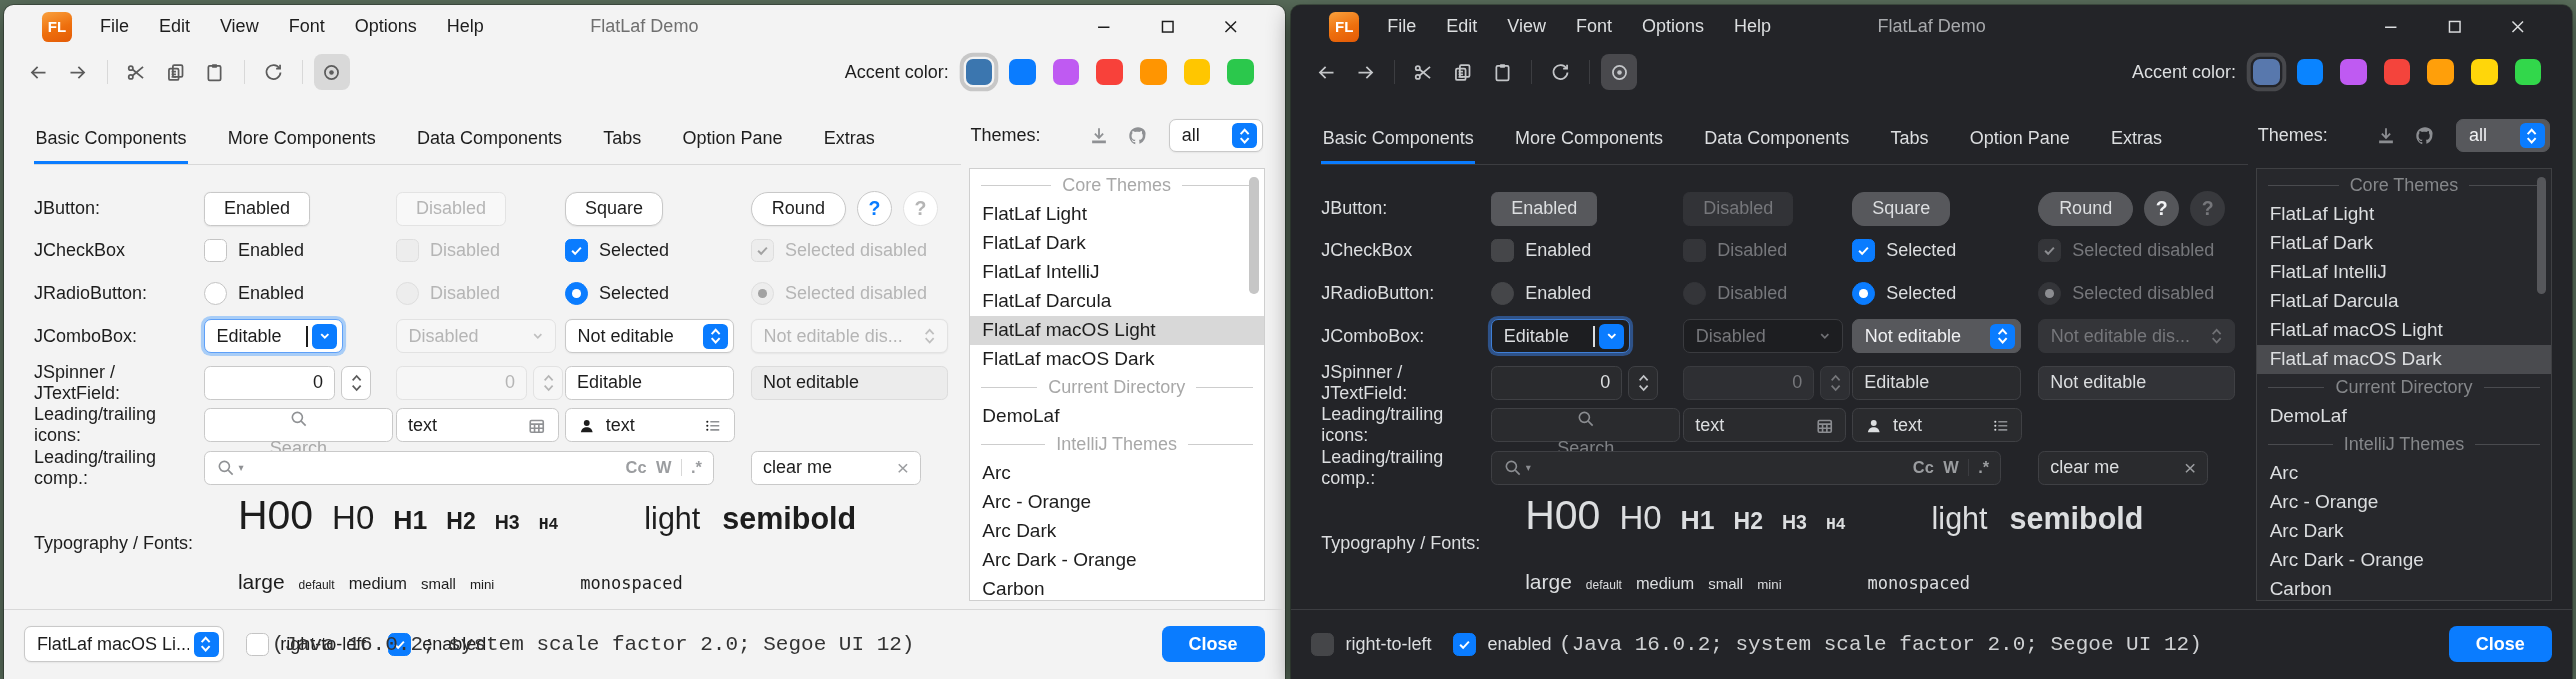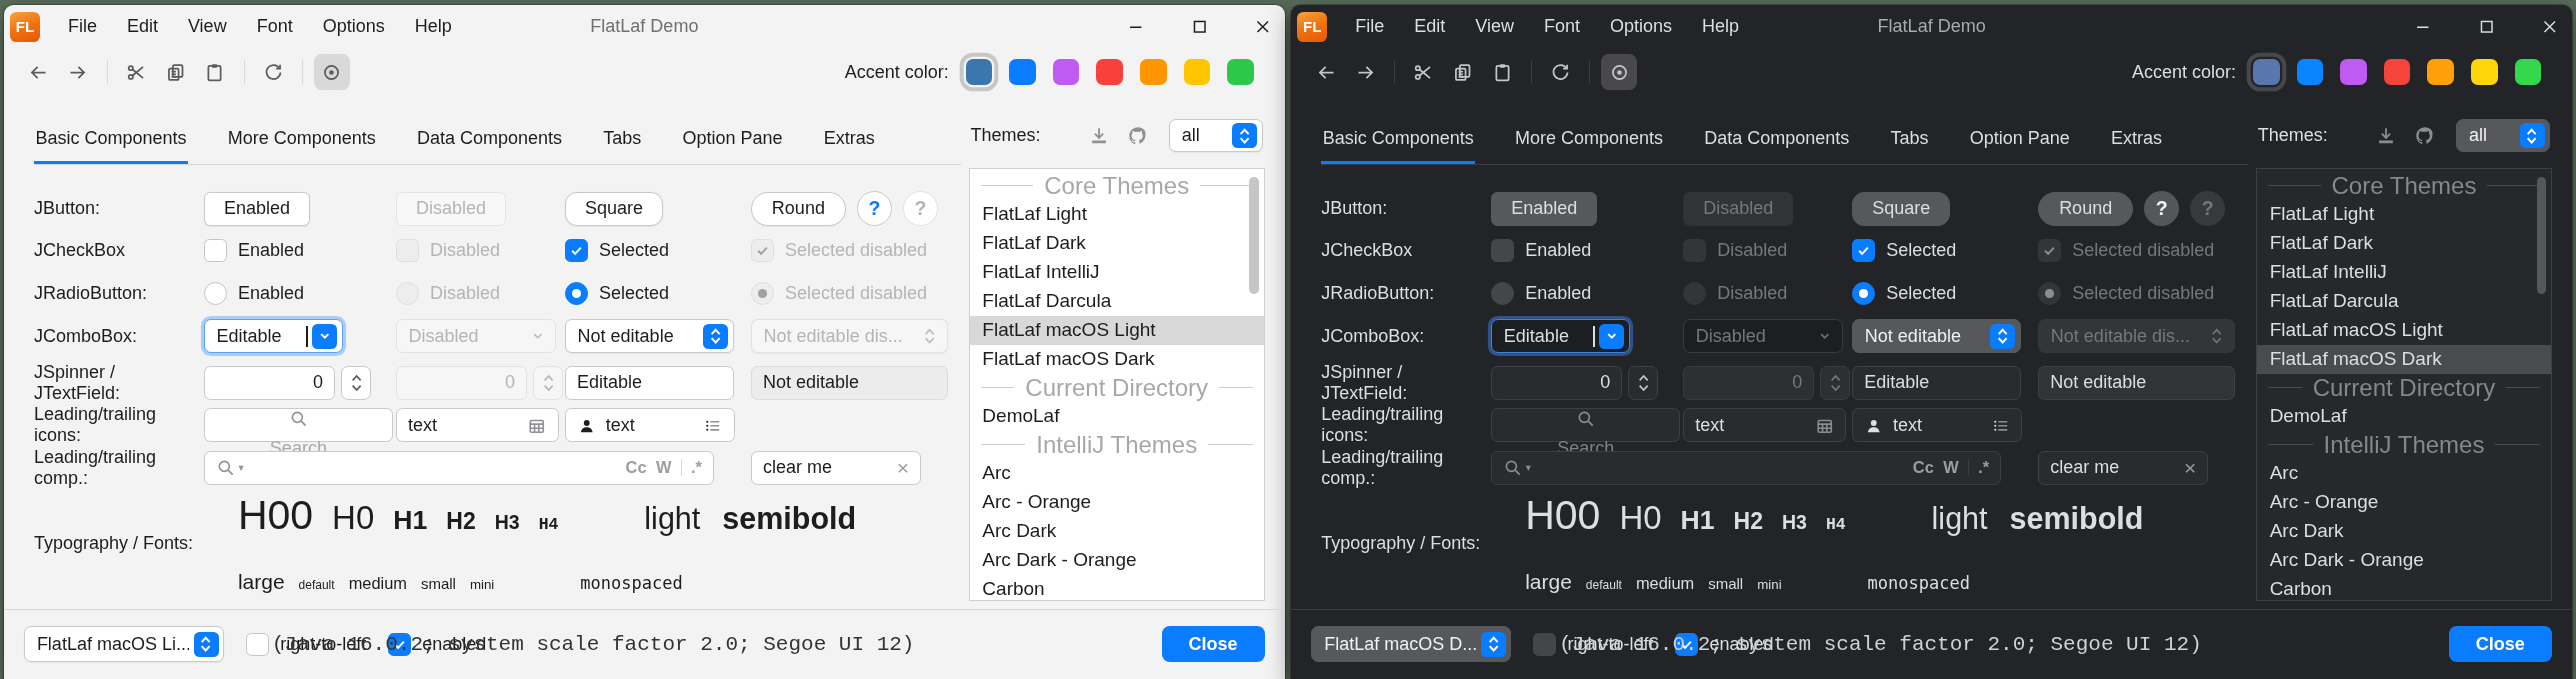--- a/index.html
+++ b/index.html
@@ -27,21 +27,21 @@
     --field-bg:#2a2b2e; --field-border:#3f4044; --field-dis-bg:#2e2f33; --field-dis-border:#3a3b3f;
     --noneditable-bg:#323337; --noneditable-border:#3f4044;
     --btn-bg:#57585c; --btn-border:#57585c; --btn-dis-bg:#323337; --btn-dis-border:#323337;
     --cb-bg:#454649; --cb-border:#454649; --cb-dis-bg:#343539; --cb-dis-border:#343539; --cb-dis-mark:#8c8d91;
     --list-bg:#27282c; --list-border:#3f4043; --list-sel:#4a4b4f; --sep-text:#85878a; --sep-line:#4a4b4f;
     --toggle-bg:#49494d; --scroll:#56575b; --placeholder:#7e8084; --info:#cfd1d3; --focus-ring:rgba(60,140,255,.45); --focus-border:#3f7fd6;
     --chev-dis:#707175;
   }
 
   
-  .titlebar{height:44px;display:flex;align-items:center;padding:0 6px;position:relative;flex:0 0 auto;}
+  .titlebar{height:44px;display:flex;align-items:center;padding:0 38px;position:relative;flex:0 0 auto;}
   .logo{width:30px;height:30px;border-radius:6.3px;background:linear-gradient(160deg,#f9a13d,#ee6f0d 55%,#e35a06);
     color:#fff;font-weight:bold;font-size:15px;display:flex;align-items:center;justify-content:center;flex:0 0 auto;}
   .menus{display:flex;gap:30px;margin-left:28px;font-size:18px;z-index:1;}
   .menu-item{cursor:default;}
   .wtitle{position:absolute;left:0;right:0;text-align:center;font-size:18px;color:var(--title);}
   .winbtns{margin-left:auto;display:flex;gap:44px;align-items:center;z-index:1;padding-right:6.3px;}
   .winbtn{display:grid;place-items:center;background:none;border:none;color:var(--text);}
   .winbtn svg{width:19.5px;height:19.5px;stroke:currentColor;stroke-width:1.8;fill:none;}
 
   
@@ -162,21 +162,21 @@
   
   .themes{width:316px;padding-right:20.3px;display:flex;flex-direction:column;flex:0 0 auto;}
   .themes-head{height:69px;display:flex;align-items:center;gap:17px;font-size:18px;padding:11px 1.6px 0;}
   .icon-btn{background:none;border:none;color:var(--icon-dim);display:grid;place-items:center;}
   .icon-btn svg{width:22px;height:22px;}
   .all-combo{width:94px;height:33px;margin-left:3.1px;}
   .themes-list{flex:1;margin:3.1px 0 7.8px;border:0.8px solid var(--list-border);background:var(--list-bg);
     position:relative;overflow:hidden;padding-top:3.1px;font-size:19px;}
   .theme-item{height:29px;display:flex;align-items:center;padding:0 12.5px;white-space:nowrap;}
   .theme-item.selected{background:var(--list-sel);}
-  .theme-sep{height:28px;display:flex;align-items:center;gap:11px;color:var(--sep-text);padding:0 11px;font-size:24px;white-space:nowrap;}
+  .theme-sep{height:28px;display:flex;align-items:center;gap:11px;color:var(--sep-text);padding:0 11px;font-size:18px;white-space:nowrap;}
   .theme-sep::before,.theme-sep::after{content:"";flex:1;height:0.8px;background:var(--sep-line);}
   .list-scrollbar{position:absolute;top:7.8px;right:4.7px;width:9.4px;height:117px;border-radius:4.7px;background:var(--scroll);}
 
   
   .statusbar{height:70px;border-top:0.8px solid var(--sep);display:flex;align-items:center;gap:22px;
     padding:0 20.3px;position:relative;flex:0 0 auto;font-size:18px;}
   .sb-combo{width:200px;height:36px;}
   .sb-info{position:absolute;left:46%;transform:translateX(-50%);font-size:21px;color:var(--info);white-space:nowrap;font-family:Liberation Mono, monospace;}
   .close-btn{margin-left:auto;width:103px;height:36px;border-radius:7.8px;background:var(--accent);color:#fff;
     font-size:18px;font-weight:bold;border:none;font-family:inherit;}
@@ -1015,29 +1015,20 @@
             <div class="theme-item">Arc</div>
             <div class="theme-item">Arc - Orange</div>
             <div class="theme-item">Arc Dark</div>
             <div class="theme-item">Arc Dark - Orange</div>
             <div class="theme-item">Carbon</div>
           </div>
       </div>
     </div>
 
     <div class="statusbar">
-      <div class="combo sb-combo">
-        <span class="combo-text">FlatLaf macOS D...</span>
-        <span class="arrow-btn">
-            <svg class="svg-dual" viewBox="0 0 20 30">
-              <path d="M4 12 L10 5.5 L16 12"></path>
-              <path d="M4 18 L10 24.5 L16 18"></path>
-            </svg>
-          </span>
-      </div>
       <span class="check-item">
         <span class="cb"></span>
         <span>right-to-left</span>
       </span>
       <span class="check-item">
         <span class="cb checked">
             <svg viewBox="0 0 24 24">
               <path d="M5 12.5 L9.8 17.3 L19 7.5"></path>
             </svg>
           </span>

